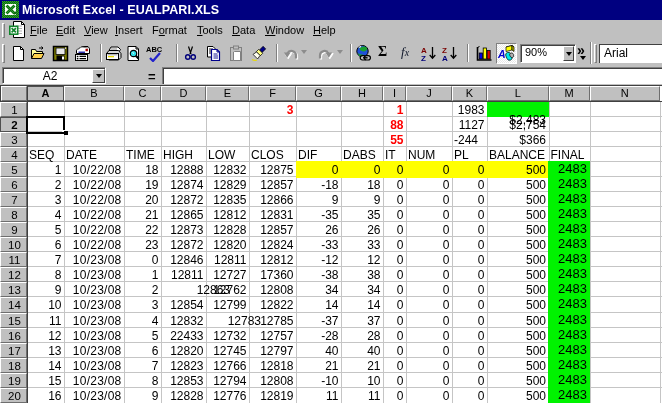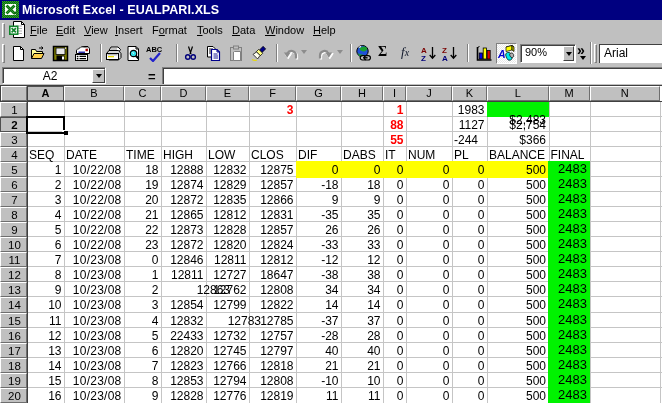--- a/index.html
+++ b/index.html
@@ -392,21 +392,21 @@
 <div class="ct " style="right:258.5px;top:253px;height:15px">0</div>
 <div class="ct " style="right:212.5px;top:253px;height:15px">0</div>
 <div class="ct " style="right:177.5px;top:253px;height:15px">0</div>
 <div class="ct " style="right:116px;top:253px;height:15px">500</div>
 <div class="ct " style="right:75px;top:253px;height:15px"><span style="font-size:13px;position:relative;top:-2px">2483</span></div>
 <div class="ct " style="right:600.5px;top:268px;height:15px">8</div>
 <div class="ct " style="right:540.5px;top:268px;height:15px"><span style="letter-spacing:0.25px">10/23/08</span></div>
 <div class="ct " style="right:503.5px;top:268px;height:15px">1</div>
 <div class="ct " style="right:458.5px;top:268px;height:15px">12811</div>
 <div class="ct " style="right:415.5px;top:268px;height:15px">12727</div>
-<div class="ct " style="right:368.5px;top:268px;height:15px">18647</div>
+<div class="ct " style="right:368.5px;top:268px;height:15px">17360</div>
 <div class="ct " style="right:323.5px;top:268px;height:15px">-38</div>
 <div class="ct " style="right:281.5px;top:268px;height:15px">38</div>
 <div class="ct " style="right:258.5px;top:268px;height:15px">0</div>
 <div class="ct " style="right:212.5px;top:268px;height:15px">0</div>
 <div class="ct " style="right:177.5px;top:268px;height:15px">0</div>
 <div class="ct " style="right:116px;top:268px;height:15px">500</div>
 <div class="ct " style="right:75px;top:268px;height:15px"><span style="font-size:13px;position:relative;top:-2px">2483</span></div>
 <div class="ct " style="right:600.5px;top:283px;height:15px">9</div>
 <div class="ct " style="right:540.5px;top:283px;height:15px"><span style="letter-spacing:0.25px">10/23/08</span></div>
 <div class="ct " style="right:503.5px;top:283px;height:15px">2</div>

